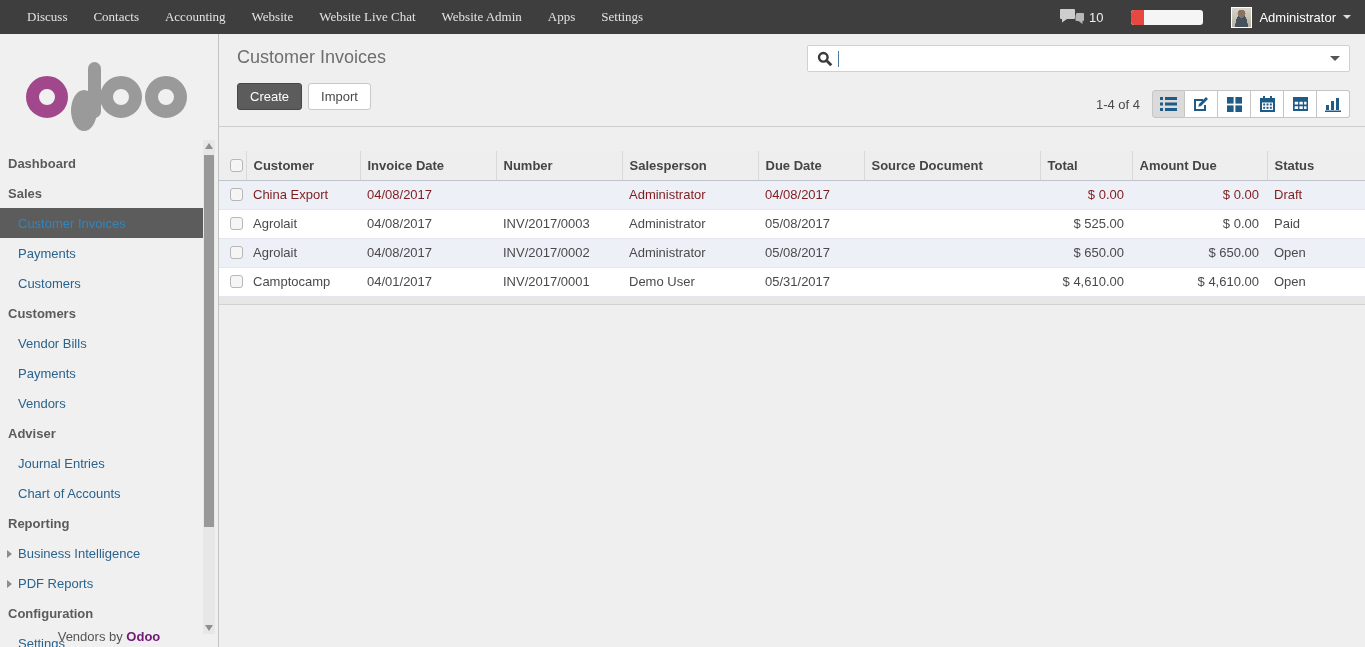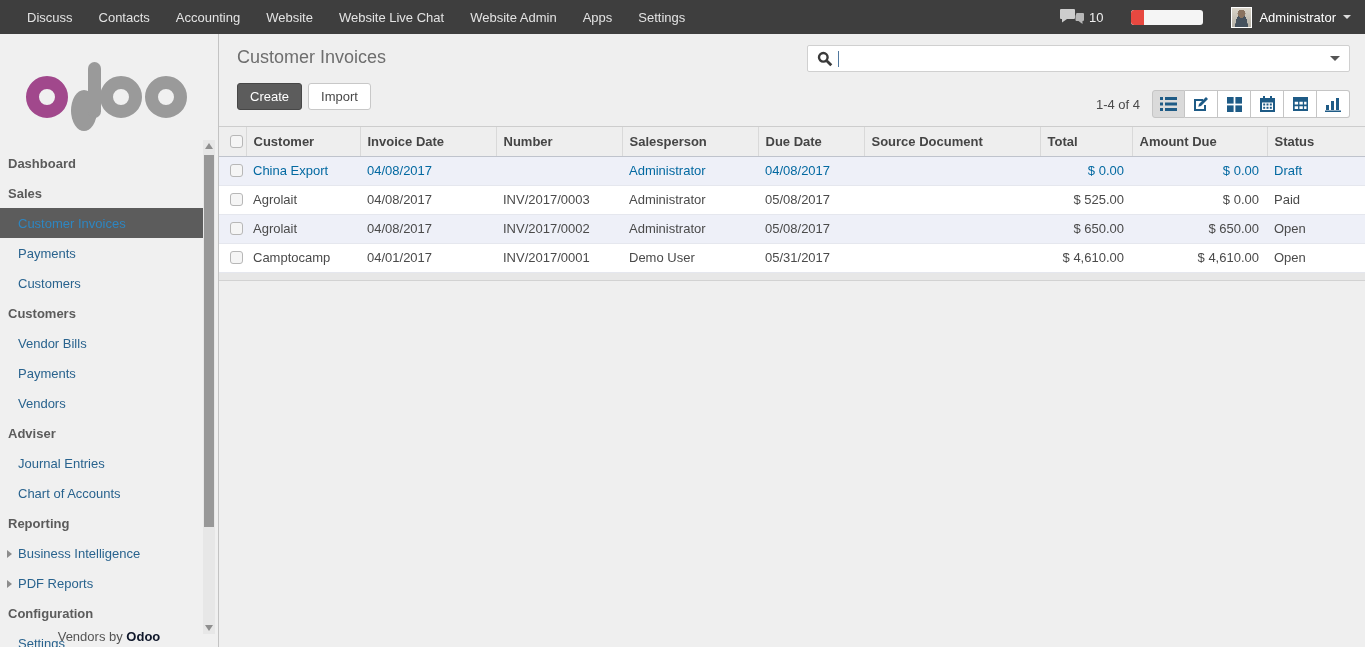--- a/index.html
+++ b/index.html
@@ -1,21 +1,21 @@
 <!DOCTYPE html>
 <html><head>
 <meta charset="utf-8">
 <style>
   * { margin:0; padding:0; box-sizing:border-box; }
   html,body { width:1365px; height:647px; overflow:hidden; }
   body { font-family:"Liberation Sans", sans-serif; font-size:13px; color:#4a4a4a; background:#efefef; }
 
   
   .topbar { height:34px; background:#3e3e3e; display:flex; align-items:center; padding:0 14px; }
-  .topmenu { display:flex; align-items:center; }
+  .topmenu { display:flex; align-items:center;font-family:Liberation Serif, serif; }
   .nav-item { color:#e3e3e3; padding:0 13px; cursor:pointer; white-space:nowrap; }
   .top-right { margin-left:auto; display:flex; align-items:center; }
   .msg-count { color:#efefef; margin-left:5px; }
   .pill { width:72px; height:15px; background:#f5f5f5; border-radius:3px; margin-left:28px; overflow:hidden; }
   .pill-fill { width:13px; height:100%; background:#e74840; border-radius:3px 0 0 3px; }
   .avatar { width:21px; height:21px; margin-left:28px; border:1px solid #fff;
     background:
       radial-gradient(circle at 50% 30%, #8a7360 0 24%, rgba(0,0,0,0) 25%),
       radial-gradient(ellipse at 50% 92%, #46525e 0 45%, rgba(0,0,0,0) 46%),
       linear-gradient(#d9d4c9, #b4b0a6); }
@@ -38,21 +38,21 @@
   .side-sec { font-weight:bold; color:#5b5b5b; padding:8px 0 7px 8px; cursor:pointer; }
   .side-item { color:#29638e; padding:8px 0 7px 18px; position:relative; cursor:pointer; }
   .side-item.selected { background:#5c5c5c; color:#2e86c1; }
   .tri { position:absolute; left:7px; top:12px; width:0; height:0; border-left:5px solid #8d8d8d; border-top:4px solid transparent; border-bottom:4px solid transparent; }
   .sb { position:absolute; right:3px; top:106px; width:12px; height:494px; background:#e7e7e7; }
   .sb-up, .sb-down { position:absolute; left:2px; width:0; height:0; border-left:4px solid transparent; border-right:4px solid transparent; }
   .sb-up { top:3px; border-bottom:6px solid #8f8f8f; }
   .sb-down { bottom:3px; border-top:6px solid #8f8f8f; }
   .sb-thumb { position:absolute; left:1px; top:15px; width:10px; height:372px; background:#989898; }
   .side-footer { position:absolute; bottom:3px; width:100%; text-align:center; color:#555; }
-  .side-footer b { color:#0f172a; }
+  .side-footer b { color:#701a75; }
 
   
   .cpanel { position:relative; height:93px; background:#efefef; border-bottom:1px solid #cdcdcd; flex:none; }
   .page-title { position:absolute; top:13px; left:18px; font-size:18px; font-weight:normal; color:#6e6e6e; }
   .btn-row { position:absolute; top:49px; left:18px; display:flex; }
   .btn { font-size:13px; padding:5px 12px; border-radius:3px; cursor:pointer; }
   .btn-primary { background:#5c5c5c; border:1px solid #474747; color:#fff; }
   .btn-default { background:#fff; border:1px solid #c8c8c8; color:#484848; margin-left:6px; }
   .searchbox { position:absolute; top:11px; right:15px; width:543px; height:27px; background:#fff; border:1px solid #d0d0d0; border-radius:2px; display:flex; align-items:center; padding:0 9px; }
   .searchbox input { border:none; outline:none; flex:1; font-size:13px; margin-left:6px; font-family:inherit; background:transparent; }
@@ -60,28 +60,28 @@
   .sb-caret { width:0; height:0; border-left:5px solid transparent; border-right:5px solid transparent; border-top:5px solid #555; margin-left:auto; }
   .pager-row { position:absolute; top:49px; right:15px; display:flex; align-items:center; height:42px; }
   .pager { margin-right:12px; color:#4a4a4a; }
   .switcher { display:flex; }
   .sw-btn { width:33px; height:28px; background:#fff; border:1px solid #c5c5c5; border-left:none; display:flex; align-items:center; justify-content:center; color:#1e5b86; cursor:pointer; }
   .sw-btn:first-child { border-left:1px solid #c5c5c5; border-radius:3px 0 0 3px; }
   .sw-btn:last-child { border-radius:0 3px 3px 0; }
   .sw-btn.active { background:#dadada; }
 
   
-  .view { flex:1; background:#efefef; overflow:hidden; }
+  .view { flex:1; background:#efefef; overflow:hidden;margin-top:24px; }
   table { width:100%; border-collapse:collapse; table-layout:fixed; background:#fff; font-size:13px; }
   thead th { background:#eeeeee; font-weight:bold; color:#454545; text-align:left; height:29px; padding:0 0 0 7px; border-bottom:1px solid #bfc3cc; border-right:1px solid #d9d9d9; overflow:hidden; white-space:nowrap; }
   thead th:last-child { border-right:none; }
   tbody td { height:29px; padding:0 0 0 7px; border-bottom:1px solid #e5e7ee; overflow:hidden; white-space:nowrap; }
   tbody tr { background:#fff; cursor:pointer; }
   tbody tr.striped { background:#eef0f8; }
-  tbody tr.hl td { color:#0369a1; }
+  tbody tr.hl td { color:#7f1d1d; }
   td.num, th.num-h { text-align:right; padding-right:8px; }
   .cb { width:13px; height:13px; border:1px solid #b7b7b7; background:#f5f5f5; border-radius:3px; margin-left:4px; }
   .tbl-strip { height:8px; background:#e7e7e7; border-bottom:1px solid #d2d2d2; }
 </style>
 </head>
 <body>
 
 <div class="topbar">
   <nav class="topmenu">
       <span class="nav-item">Discuss</span>

